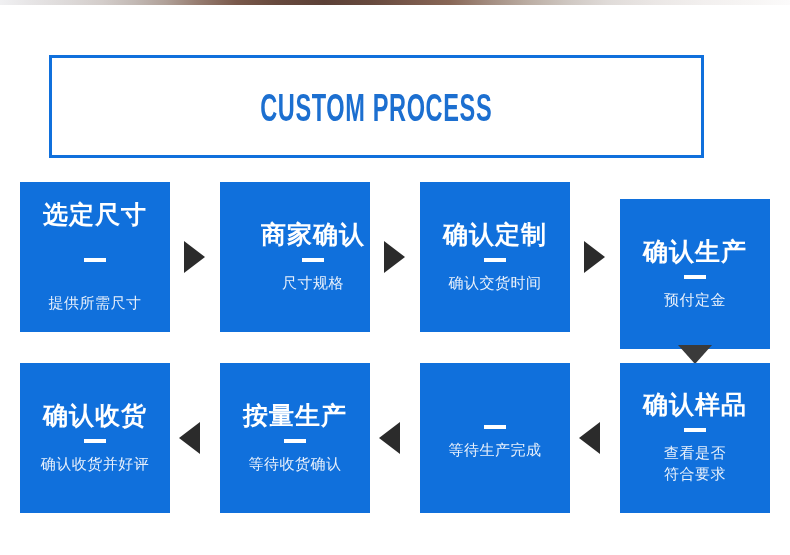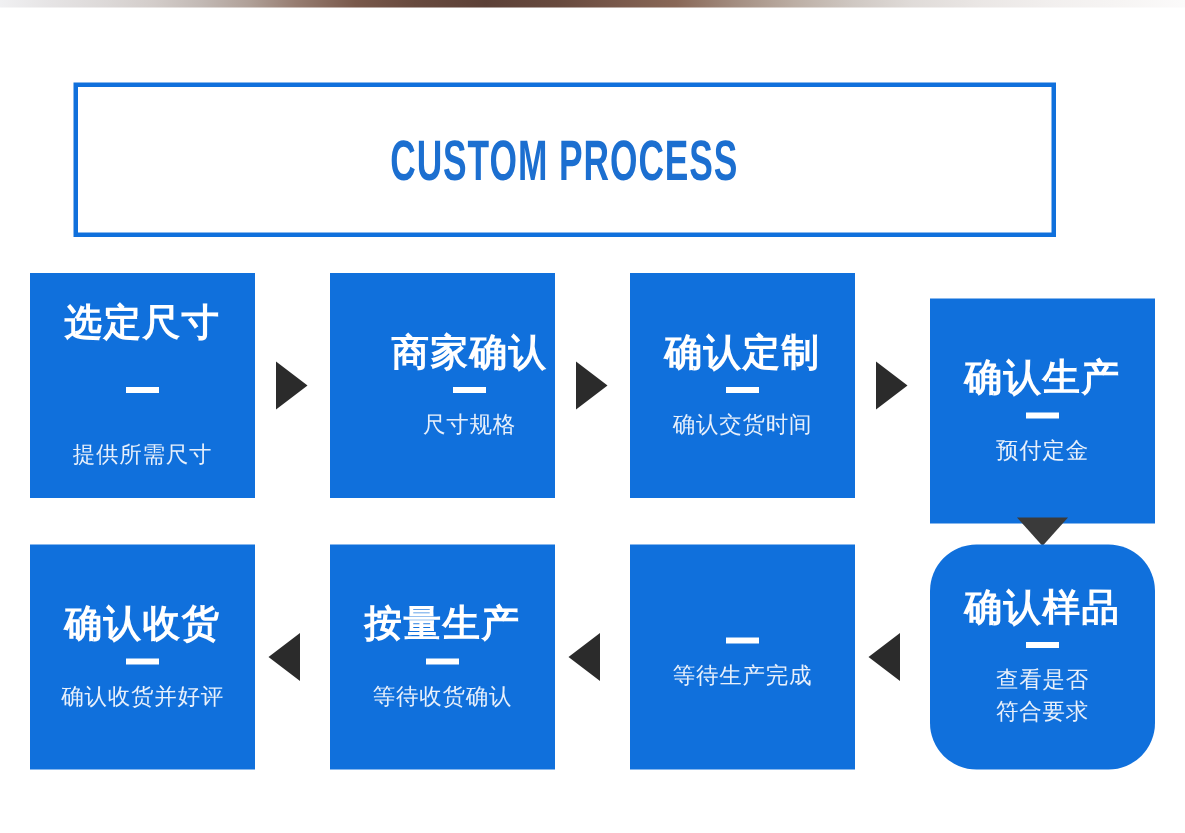--- a/index.html
+++ b/index.html
@@ -180,21 +180,21 @@
 </div>
 <div class="card" style="left:220px; top:363px;">
   <div class="card-title">按量生产</div>
   <div class="card-divider"></div>
   <div class="card-sub">等待收货确认</div>
 </div>
 <div class="card" style="left:420px; top:363px;">
   <div class="card-divider"></div>
   <div class="card-sub">等待生产完成</div>
 </div>
-<div class="card" style="left:620px; top:363px;border-radius:31px;">
+<div class="card" style="left:620px; top:363px;">
   <div class="card-title">确认样品</div>
   <div class="card-divider"></div>
   <div class="card-sub">查看是否
 符合要求</div>
 </div>
 
 <div class="arrow arrow-left" style="left:179px; top:422px;"></div>
 <div class="arrow arrow-left" style="left:379px; top:422px;"></div>
 <div class="arrow arrow-left" style="left:579px; top:422px;"></div>
 

